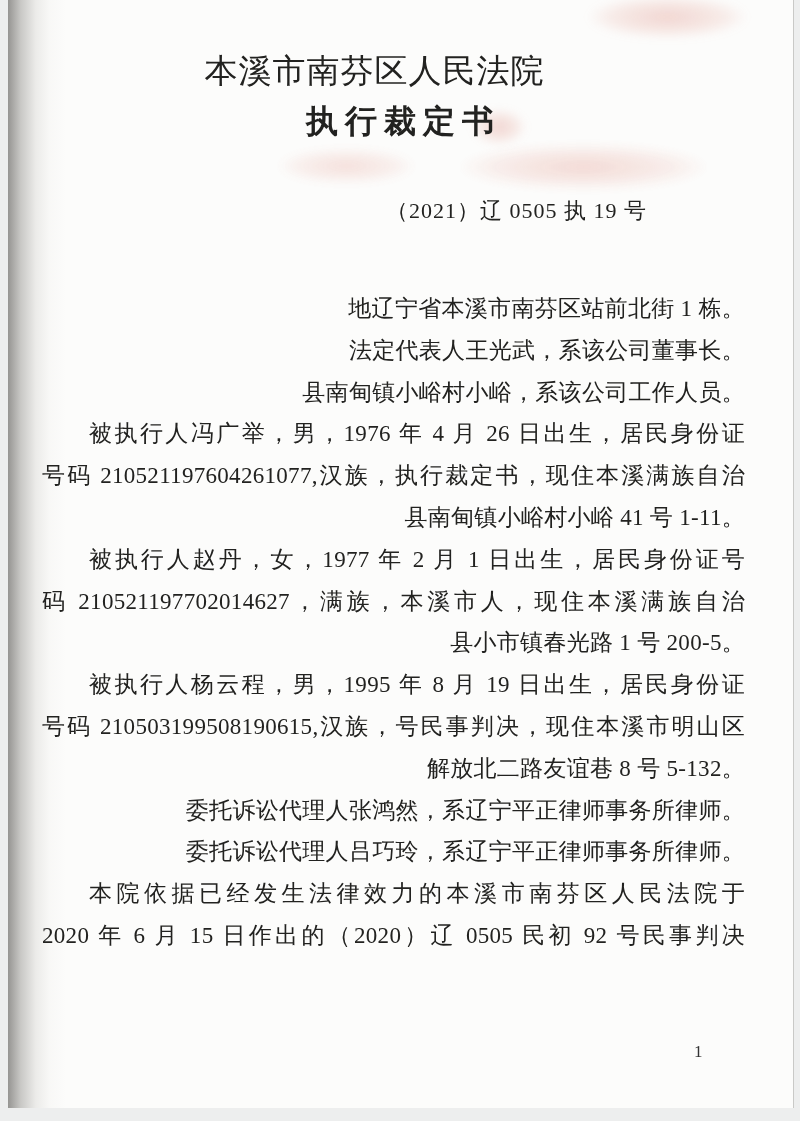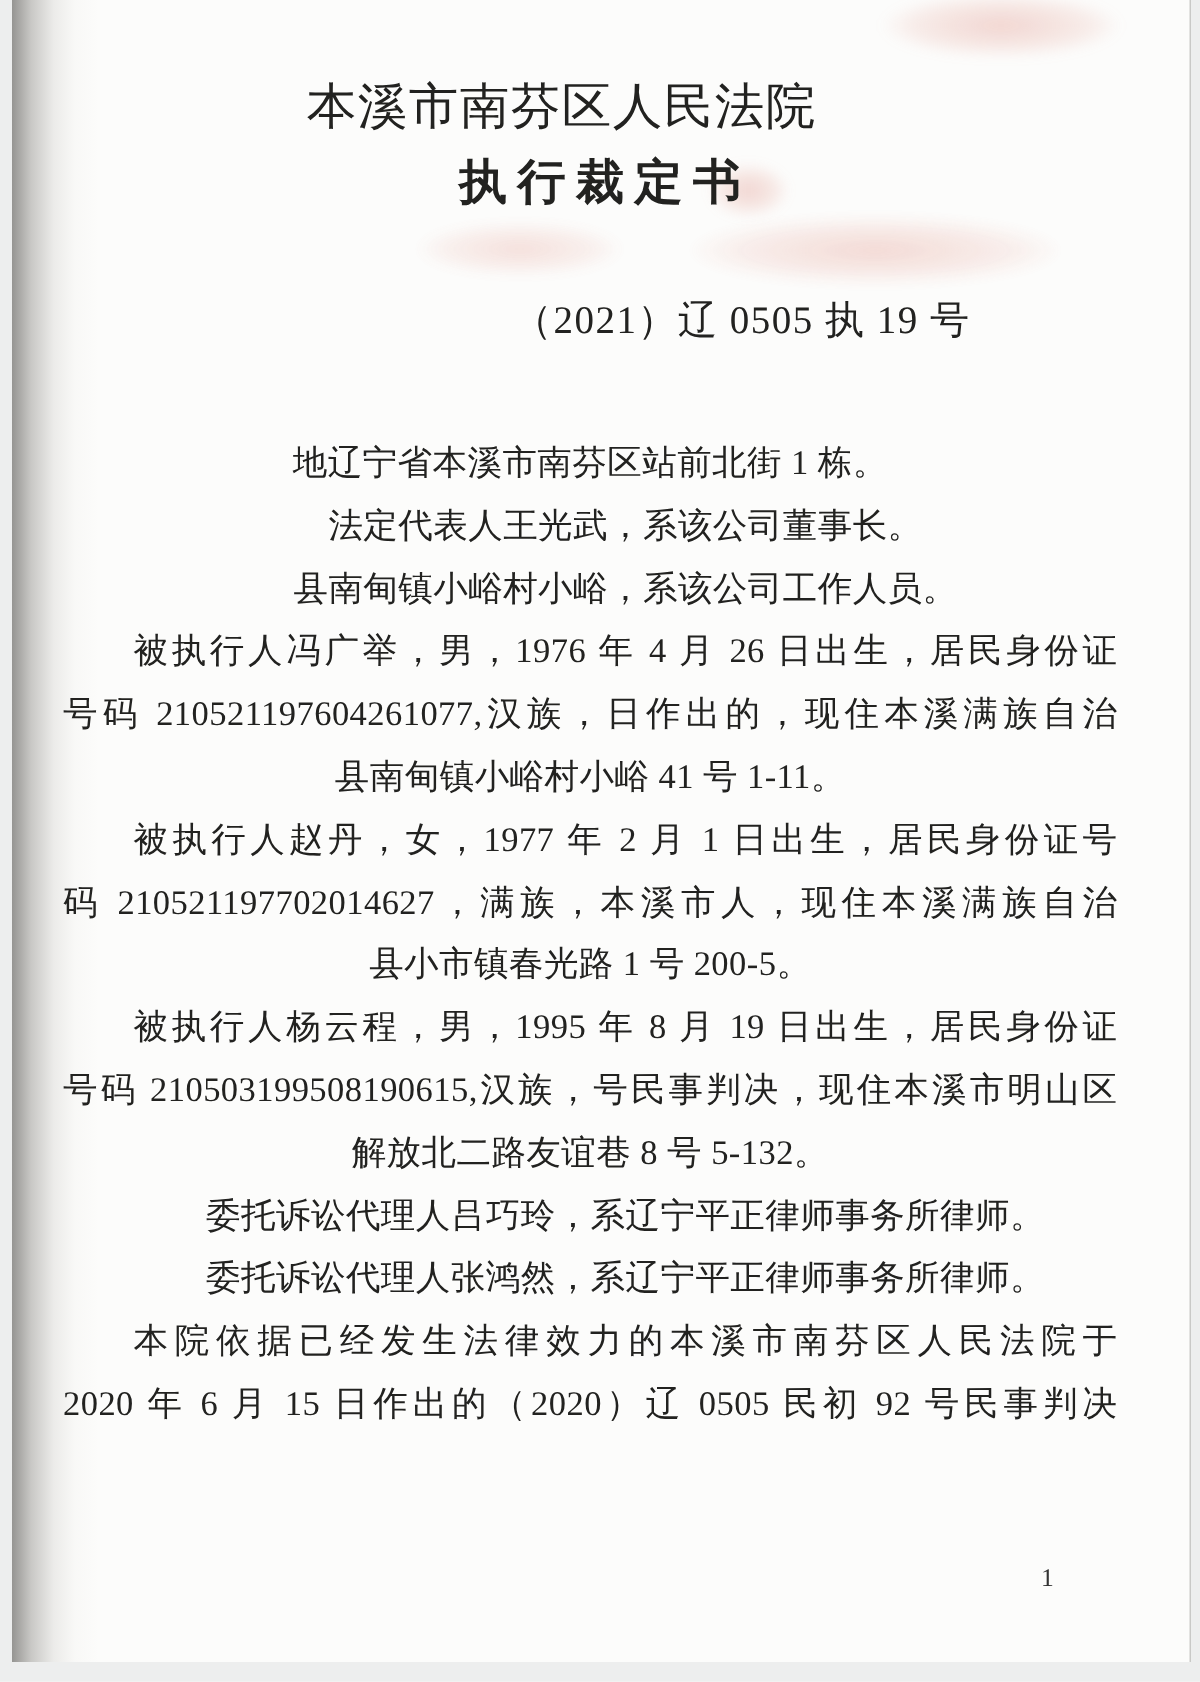--- a/index.html
+++ b/index.html
@@ -77,36 +77,36 @@
     font-size: 32px;
     font-weight: bold;
     letter-spacing: 7px;
     margin: 0;
     white-space: nowrap;
   }
   .caseno {
     position: absolute;
     top: 196px;
     right: 146px;
-    font-size: 26px;
+    font-size: 22px;
     letter-spacing: 1px;
     white-space: nowrap;
   }
   
   .bodytext {
     position: absolute;
     left: 34px;
     top: 288px;
     width: 703px;
     font-size: 23px;
     line-height: 41.8px;
     letter-spacing: 0.3px;
   }
   .bodytext p { margin: 0; padding: 0; }
-  .ln { display: block; text-align: center; }
+  .ln { display: block; text-align: right; }
   .ln.indent { padding-left: 47px; }
   .ln.fill {
     text-align: justify;
     text-align-last: justify;
     text-justify: inter-character;
   }
   .pageno {
     position: absolute;
     left: 686px;
     top: 1042px;
@@ -135,38 +135,38 @@
         <span class="ln">地辽宁省本溪市南芬区站前北街 1 栋。</span>
       </p>
       <p>
         <span class="ln indent">法定代表人王光武，系该公司董事长。</span>
       </p>
       <p>
         <span class="ln indent">县南甸镇小峪村小峪，系该公司工作人员。</span>
       </p>
       <p>
         <span class="ln indent fill">被执行人冯广举，男，1976 年 4 月 26 日出生，居民身份证</span>
-        <span class="ln fill">号码 210521197604261077,汉族，日作出的，现住本溪满族自治</span>
+        <span class="ln fill">号码 210521197604261077,汉族，执行裁定书，现住本溪满族自治</span>
         <span class="ln">县南甸镇小峪村小峪 41 号 1-11。</span>
       </p>
       <p>
         <span class="ln indent fill">被执行人赵丹，女，1977 年 2 月 1 日出生，居民身份证号</span>
         <span class="ln fill">码 210521197702014627，满族，本溪市人，现住本溪满族自治</span>
         <span class="ln">县小市镇春光路 1 号 200-5。</span>
       </p>
       <p>
         <span class="ln indent fill">被执行人杨云程，男，1995 年 8 月 19 日出生，居民身份证</span>
         <span class="ln fill">号码 210503199508190615,汉族，号民事判决，现住本溪市明山区</span>
         <span class="ln">解放北二路友谊巷 8 号 5-132。</span>
       </p>
       <p>
-        <span class="ln indent">委托诉讼代理人吕巧玲，系辽宁平正律师事务所律师。</span>
+        <span class="ln indent">委托诉讼代理人张鸿然，系辽宁平正律师事务所律师。</span>
       </p>
       <p>
-        <span class="ln indent">委托诉讼代理人张鸿然，系辽宁平正律师事务所律师。</span>
+        <span class="ln indent">委托诉讼代理人吕巧玲，系辽宁平正律师事务所律师。</span>
       </p>
       <p>
         <span class="ln indent fill">本院依据已经发生法律效力的本溪市南芬区人民法院于</span>
         <span class="ln fill">2020 年 6 月 15 日作出的（2020）辽 0505 民初 92 号民事判决</span>
       </p>
     </div>
 
     <div class="pageno">1</div>
   </div>
 </div>

